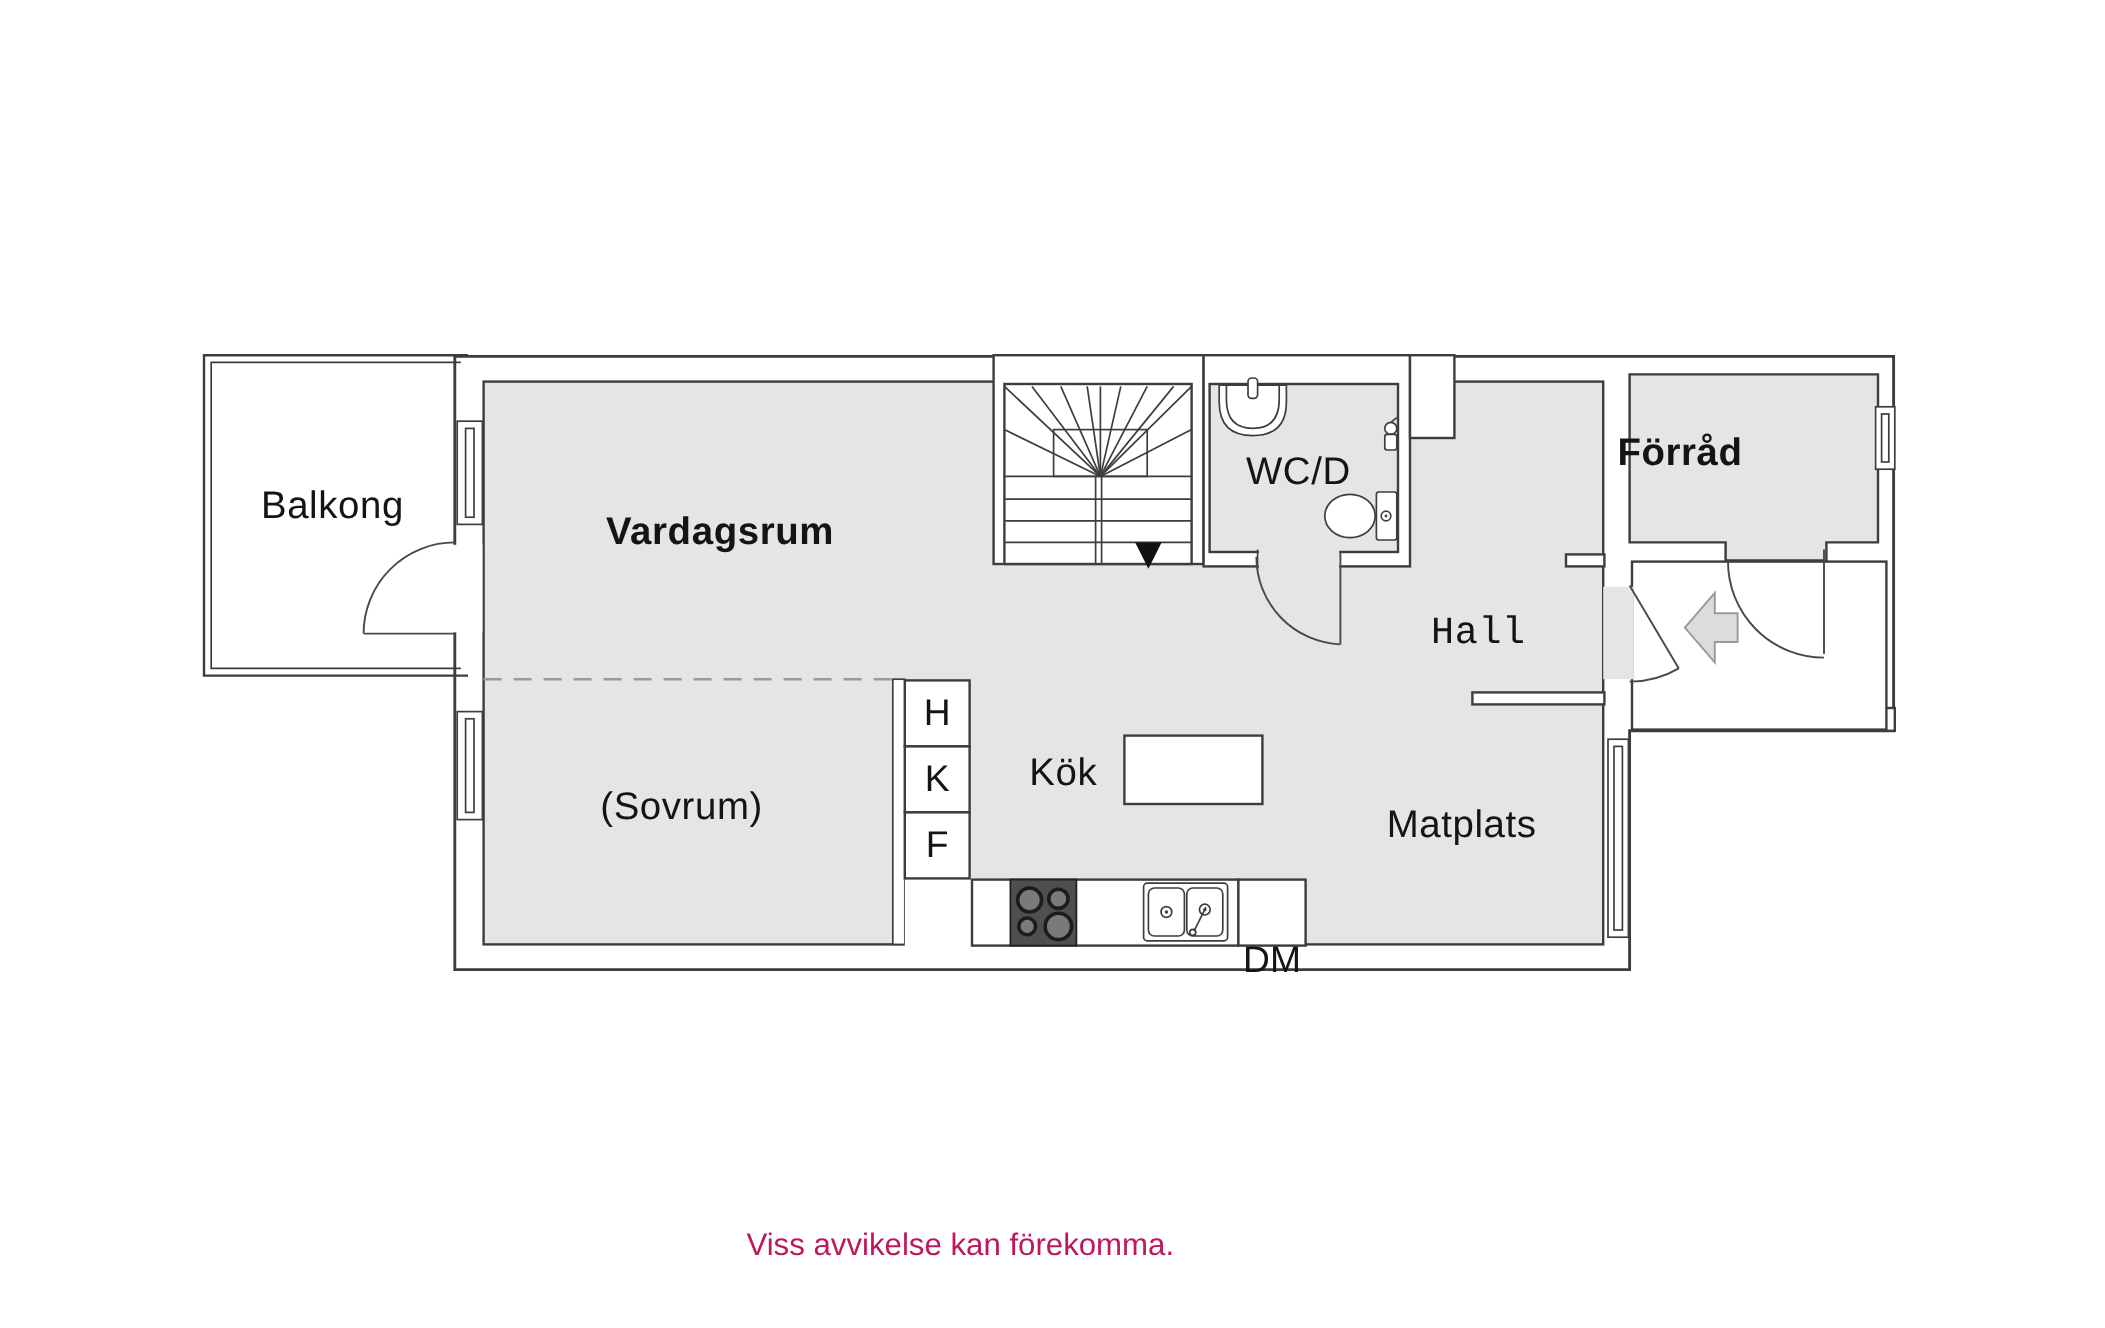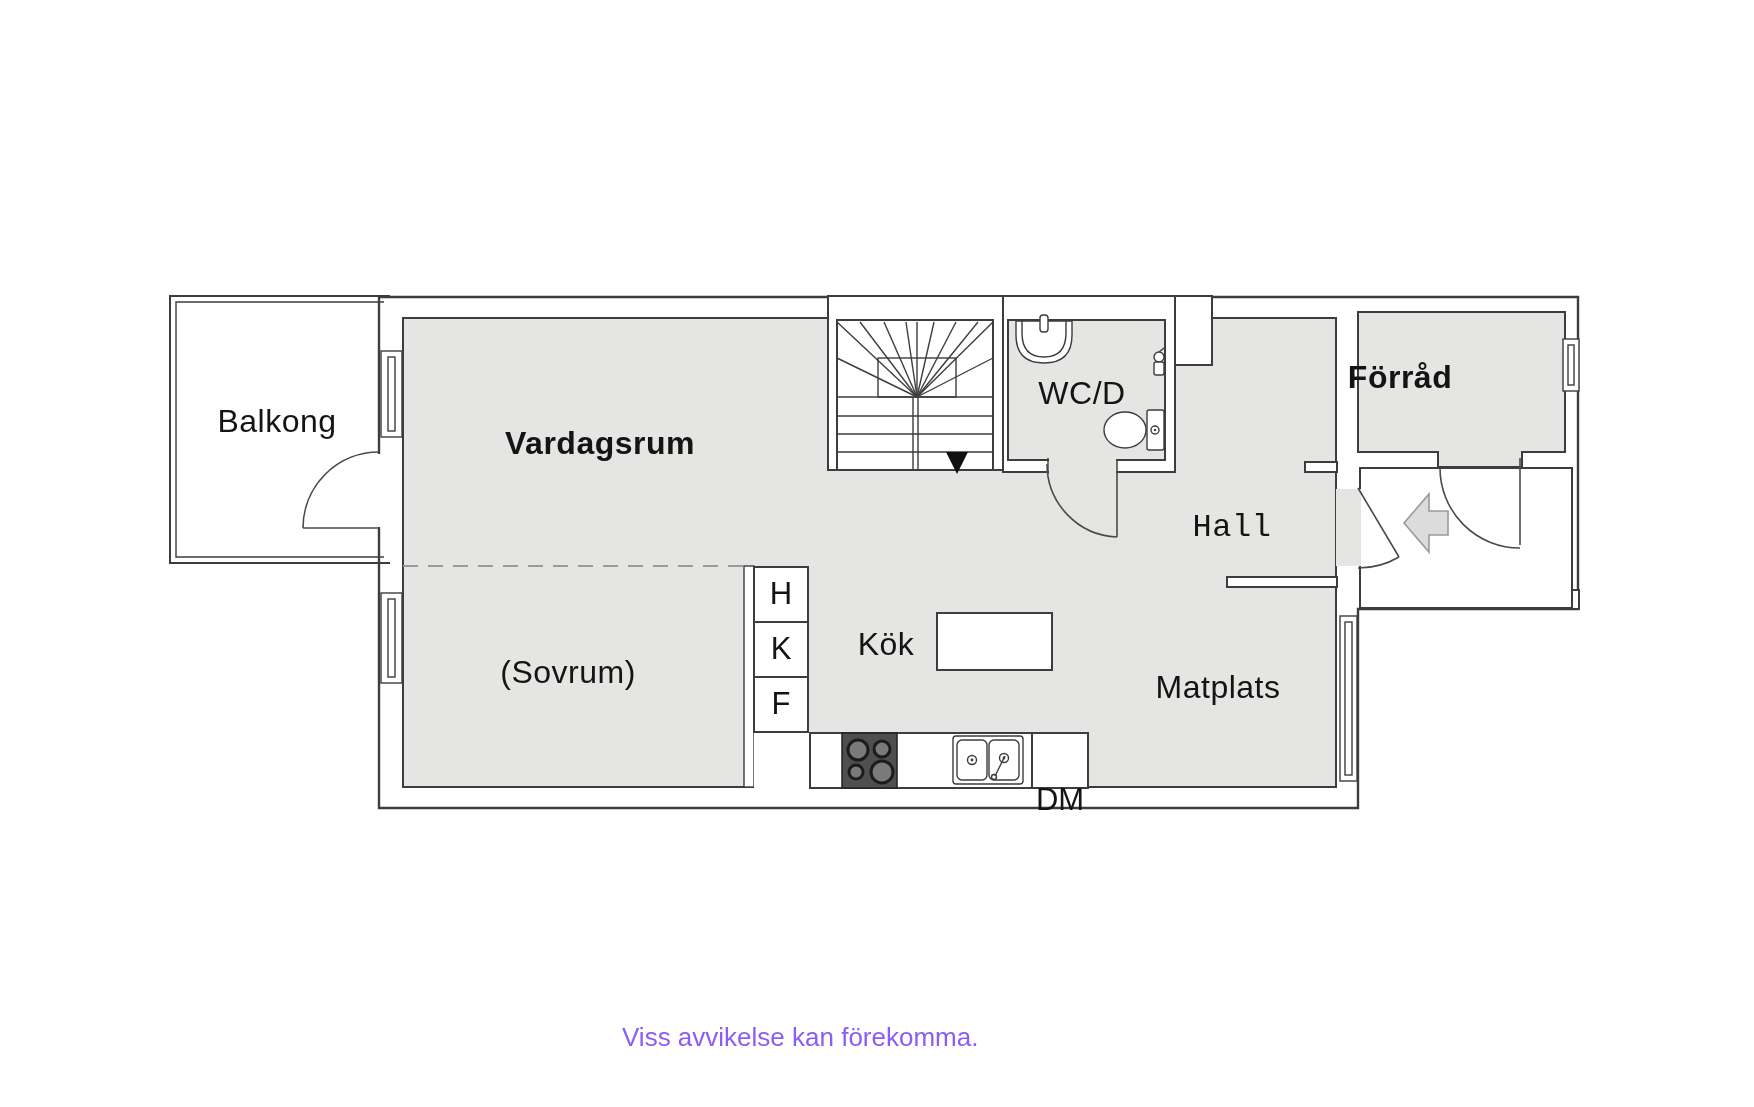--- a/index.html
+++ b/index.html
@@ -1,21 +1,21 @@
 <!DOCTYPE html>
 <html style="--room-fill: #e5e5e3; --wall-line: #3d3d3d; --dashed-line: #9a9a9a; --arrow-fill: #dcdcdc; --arrow-stroke: #9a9a9a; --stove-fill: #4f4f4f;"><head>
 <meta charset="utf-8">
 <style>
   html,body{margin:0;padding:0;background:#fff;}
   #stage{position:relative;width:1754px;height:1107px;background:#fff;overflow:hidden;
          font-family:"Liberation Sans", sans-serif;color:#111;}
   .room-label{position:absolute;transform:translate(-50%,-50%);font-size:32px;color:#141414;
               white-space:nowrap;letter-spacing:0.5px;}
   .unit-label{position:absolute;transform:translate(-50%,-50%);font-size:31px;color:#141414;}
-  .footer-line{position:absolute;font-size:26px;color:#8b5cf6;white-space:nowrap;}
+  .footer-line{position:absolute;font-size:26px;color:#be185d;white-space:nowrap;}
   
   .wall{fill:none;stroke:var(--wall-line);stroke-width:2px;}
   .white{fill:#ffffff;stroke:var(--wall-line);stroke-width:2px;}
   .whiteNS{fill:#ffffff;stroke:none;}
   .gray{fill:var(--room-fill);stroke:var(--wall-line);stroke-width:2px;}
   .grayNS{fill:var(--room-fill);stroke:none;}
   .thin{stroke-width:1.4px;}
   .door{fill:none;stroke:#4a4a4a;stroke-width:1.6px;}
   .dash1{fill:none;stroke:var(--dashed-line);stroke-width:2.2px;stroke-dasharray:15 10;}
   .dash2{fill:none;stroke:#b5b5b3;stroke-width:2.6px;stroke-dasharray:12 10;}

